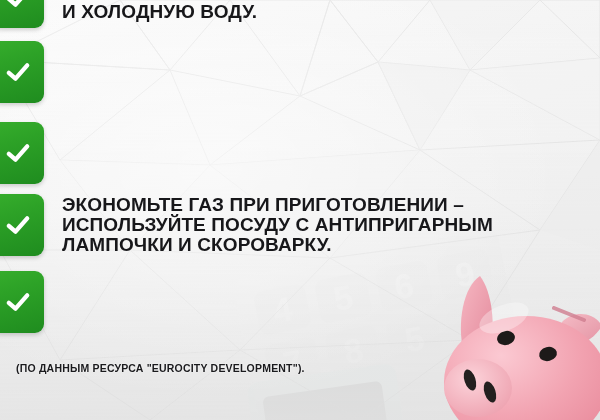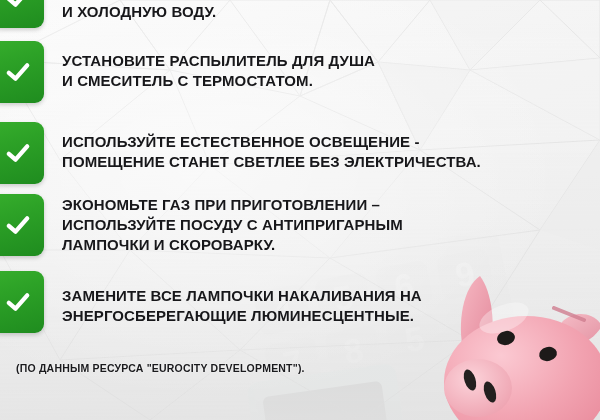--- a/index.html
+++ b/index.html
@@ -61,21 +61,21 @@
     stroke-width: 5.2;
     stroke-linecap: round;
     stroke-linejoin: round;
   }
 
   .tip-text {
     position: absolute;
     left: 62px;
     color: #17171a;
     font-weight: 700;
-    font-size: 15px;
+    font-size: 19px;
     line-height: 20px;
     letter-spacing: 0.1px;
     white-space: pre-line;
     text-shadow: 0 0 1px rgba(255,255,255,0.6);
   }
 
   .footnote {
     position: absolute;
     left: 16px;
     top: 362px;
@@ -225,43 +225,37 @@
       <polyline class="tick" points="7,19 15,26 29,10"></polyline>
     </svg>
   </div>
   <div class="tip-text" style="top:2px;">И ХОЛОДНУЮ ВОДУ.</div>
 
   <div class="check-box" style="top:41px; height:62px;">
     <svg viewBox="0 0 36 36" width="30" height="30">
       <polyline class="tick" points="7,19 15,26 29,10"></polyline>
     </svg>
   </div>
-  <div class="tip-text" style="top:51px;">УСТАНОВИТЕ РАСПЫЛИТЕЛЬ ДЛЯ ДУША
-И СМЕСИТЕЛЬ С ТЕРМОСТАТОМ.</div>
 
   <div class="check-box" style="top:122px; height:62px;">
     <svg viewBox="0 0 36 36" width="30" height="30">
       <polyline class="tick" points="7,19 15,26 29,10"></polyline>
     </svg>
   </div>
-  <div class="tip-text" style="top:132px;">ИСПОЛЬЗУЙТЕ ЕСТЕСТВЕННОЕ ОСВЕЩЕНИЕ -
-ПОМЕЩЕНИЕ СТАНЕТ СВЕТЛЕЕ БЕЗ ЭЛЕКТРИЧЕСТВА.</div>
 
   <div class="check-box" style="top:194px; height:62px;">
     <svg viewBox="0 0 36 36" width="30" height="30">
       <polyline class="tick" points="7,19 15,26 29,10"></polyline>
     </svg>
   </div>
   <div class="tip-text" style="top:195px;">ЭКОНОМЬТЕ ГАЗ ПРИ ПРИГОТОВЛЕНИИ –
 ИСПОЛЬЗУЙТЕ ПОСУДУ С АНТИПРИГАРНЫМ
 ЛАМПОЧКИ И СКОРОВАРКУ.</div>
 
   <div class="check-box" style="top:271px; height:62px;">
     <svg viewBox="0 0 36 36" width="30" height="30">
       <polyline class="tick" points="7,19 15,26 29,10"></polyline>
     </svg>
   </div>
-  <div class="tip-text" style="top:286px;">ЗАМЕНИТЕ ВСЕ ЛАМПОЧКИ НАКАЛИВАНИЯ НА
-ЭНЕРГОСБЕРЕГАЮЩИЕ ЛЮМИНЕСЦЕНТНЫЕ.</div>
 
   <div class="footnote">(ПО ДАННЫМ РЕСУРСА "EUROCITY DEVELOPMENT").</div>
 
 </div>
 
 </body></html>

